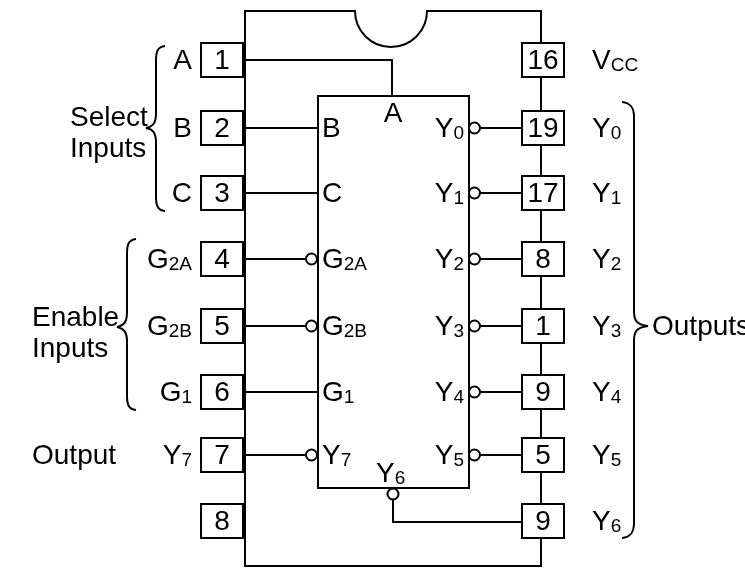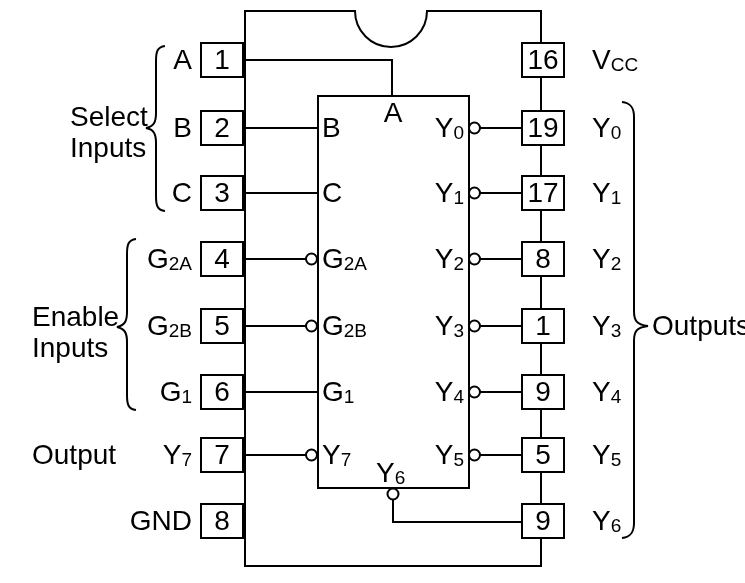--- a/index.html
+++ b/index.html
@@ -113,21 +113,20 @@
   <div class="pinbox right" style="top:437px">5</div>
   <div class="pinbox right" style="top:503px">9</div>
 
   <div class="plabel outer-left" style="top:45px"><span>A</span><span class="sub"></span></div>
   <div class="plabel outer-left" style="top:113px"><span>B</span><span class="sub"></span></div>
   <div class="plabel outer-left" style="top:178px"><span>C</span><span class="sub"></span></div>
   <div class="plabel outer-left" style="top:244px"><span>G</span><span class="sub">2A</span></div>
   <div class="plabel outer-left" style="top:311px"><span>G</span><span class="sub">2B</span></div>
   <div class="plabel outer-left" style="top:377px"><span>G</span><span class="sub">1</span></div>
   <div class="plabel outer-left" style="top:440px"><span>Y</span><span class="sub">7</span></div>
-  <div class="plabel outer-left" style="top:506px"><span>GND</span><span class="sub"></span></div>
 
   <div class="plabel outer-right" style="top:45px"><span>V</span><span class="sub">CC</span></div>
   <div class="plabel outer-right" style="top:113px"><span>Y</span><span class="sub">0</span></div>
   <div class="plabel outer-right" style="top:178px"><span>Y</span><span class="sub">1</span></div>
   <div class="plabel outer-right" style="top:244px"><span>Y</span><span class="sub">2</span></div>
   <div class="plabel outer-right" style="top:311px"><span>Y</span><span class="sub">3</span></div>
   <div class="plabel outer-right" style="top:377px"><span>Y</span><span class="sub">4</span></div>
   <div class="plabel outer-right" style="top:440px"><span>Y</span><span class="sub">5</span></div>
   <div class="plabel outer-right" style="top:506px"><span>Y</span><span class="sub">6</span></div>
 

